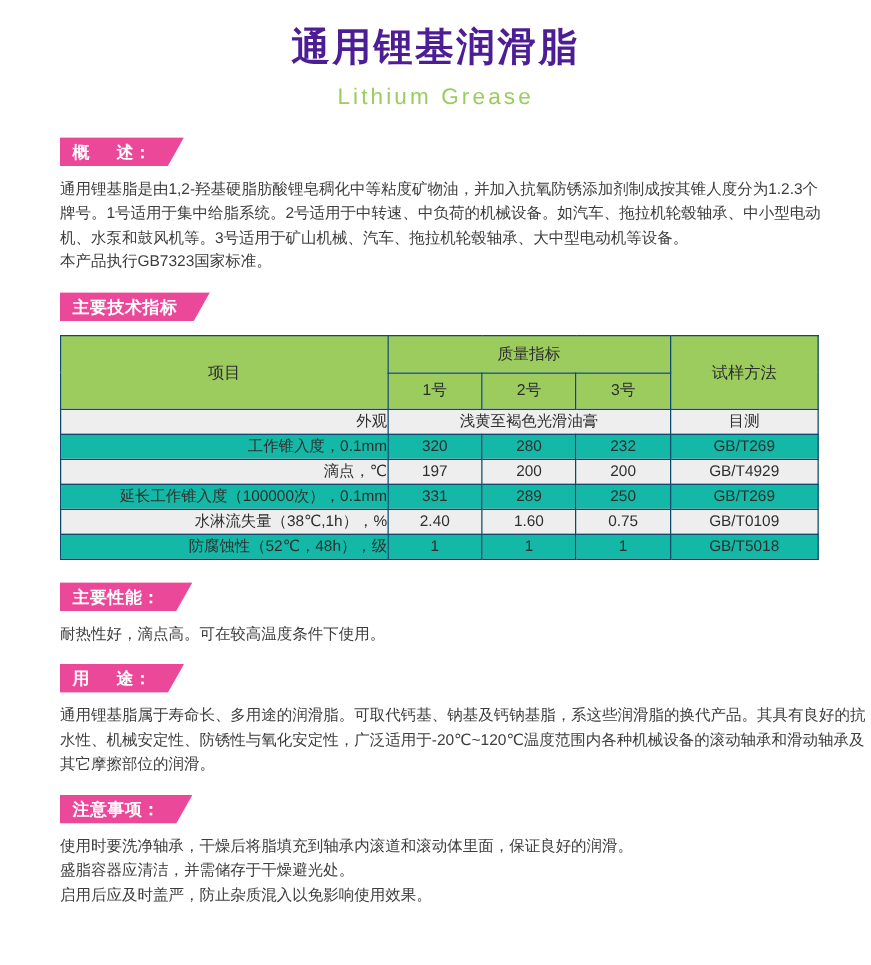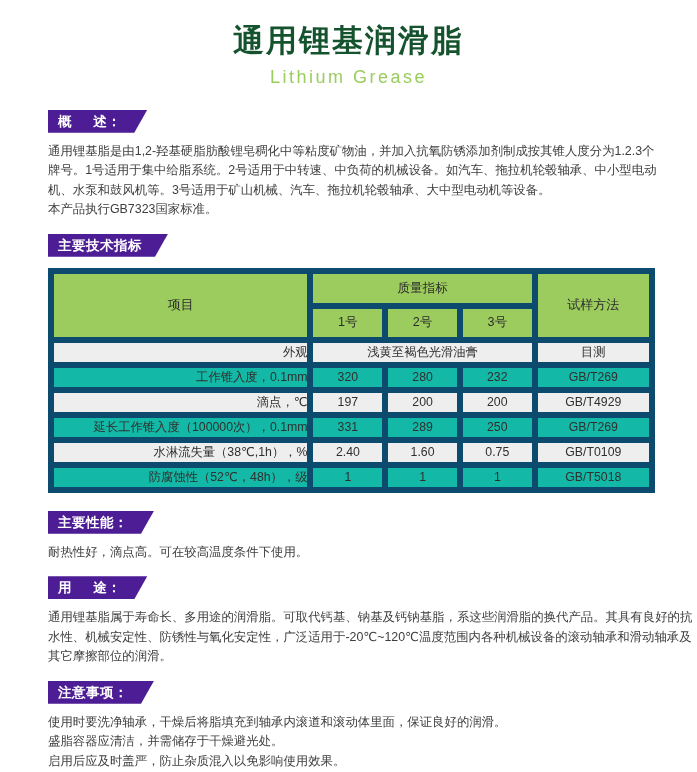--- a/index.html
+++ b/index.html
@@ -22,42 +22,43 @@
   }
 
   
   .title-block {
     text-align: center;
     padding-top: 22px;
   }
   .title-cn {
     font-size: 31px;
     font-weight: bold;
-    color: #14532d;
+    color: #4c1d95;
     letter-spacing: 2px;
     line-height: 1.25;
     margin: 0;
+    font-family: Liberation Mono, monospace;
   }
   .title-en {
     font-size: 18px;
     color: #9acd5e;
     letter-spacing: 2.5px;
     margin: 6px 0 0 0;
     font-weight: normal;
   }
 
   
   .section {
     margin-left: 48px;
     margin-right: 40px;
   }
   .banner {
     display: inline-block;
     position: relative;
-    background: #4c1d95;
+    background: #ec4899;
     color: #ffffff;
     font-size: 13.5px;
     font-weight: bold;
     line-height: 23px;
     height: 23px;
     padding: 0 8px 0 10px;
     letter-spacing: 0.5px;
     -webkit-clip-path: polygon(0 0, 100% 0, calc(100% - 13px) 100%, 0 100%);
     clip-path: polygon(0 0, 100% 0, calc(100% - 13px) 100%, 0 100%);
     padding-right: 26px;
@@ -75,21 +76,21 @@
 
   
   table.spec {
     border-collapse: collapse;
     width: 607px;
     margin-top: 11px;
     table-layout: fixed;
     font-size: 12.3px;
   }
   table.spec th, table.spec td {
-    border: 6px solid #0c4a6e;
+    border: 1px solid #0c4a6e;
     padding: 0;
     height: 19px;
     color: #2f2f2f;
     font-weight: normal;
   }
   table.spec thead th {
     background: #9ccc5d;
     text-align: center;
     font-weight: normal;
     color: #2d2d2d;

